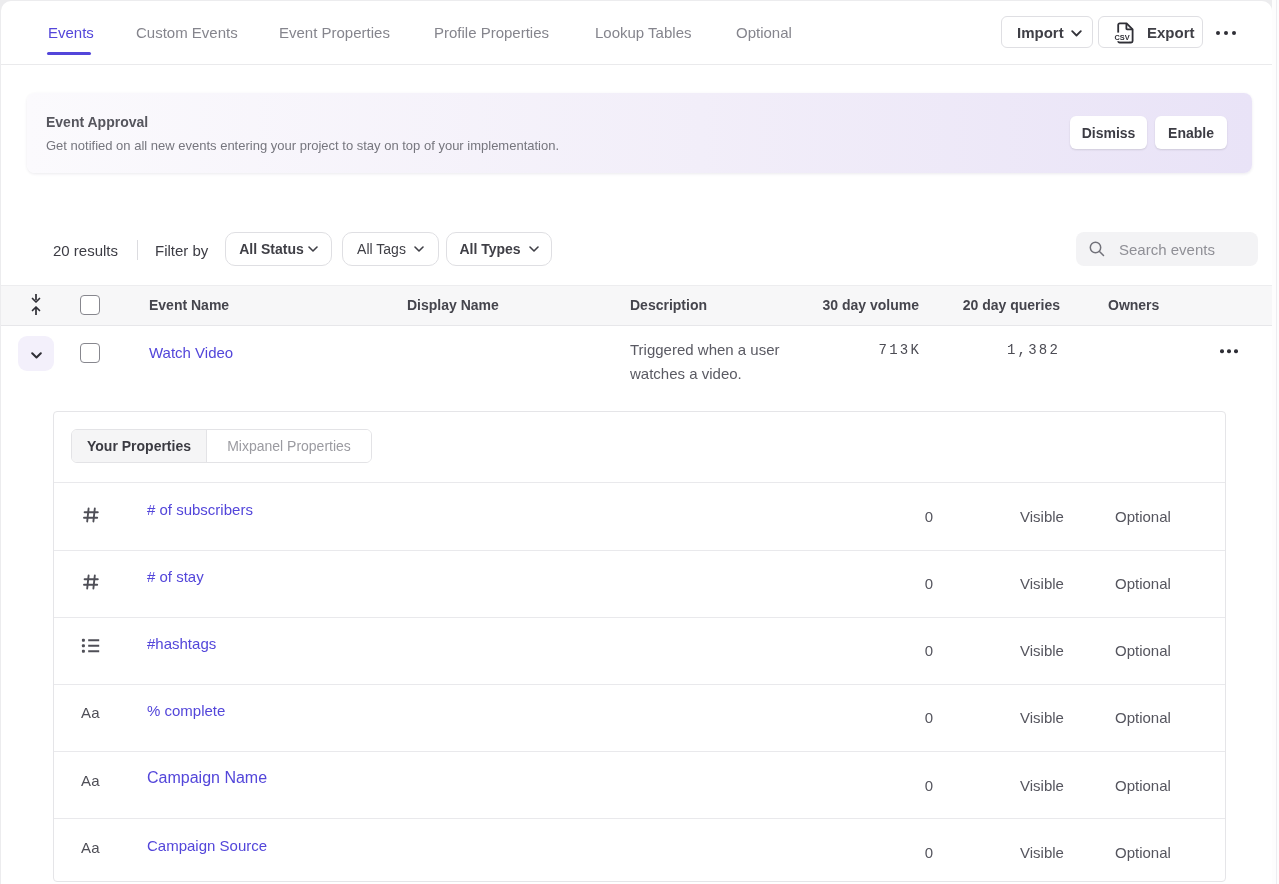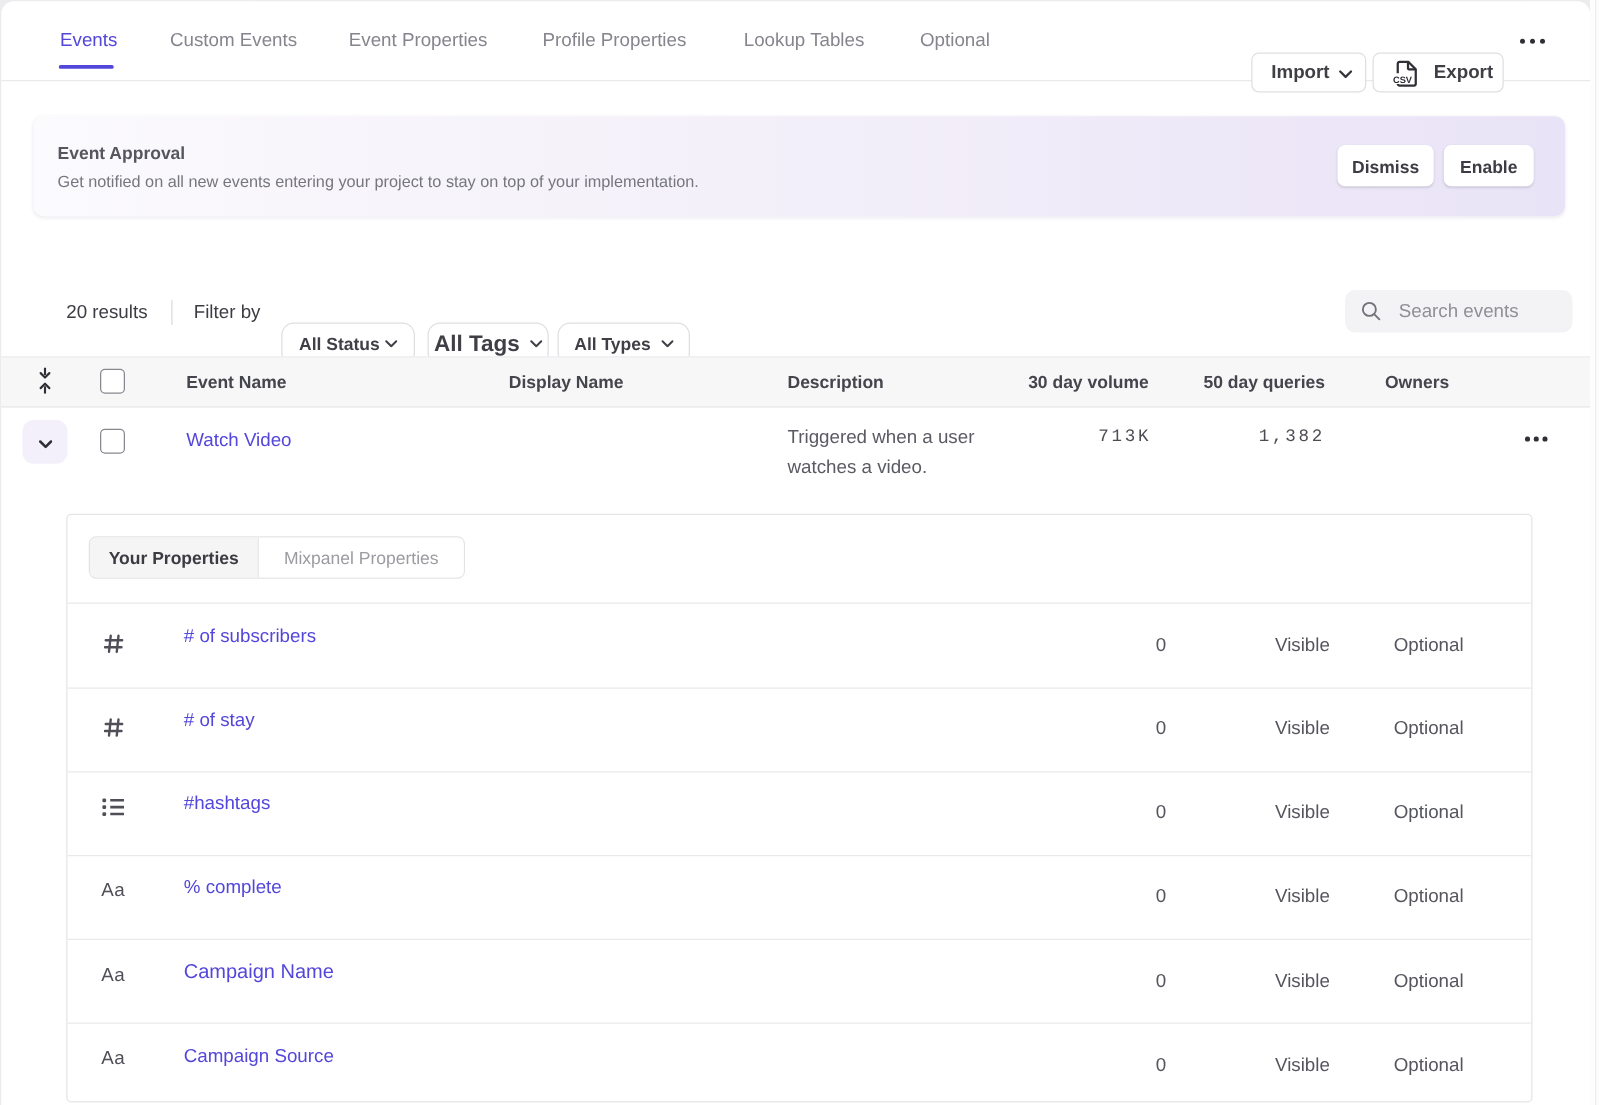--- a/index.html
+++ b/index.html
@@ -7,21 +7,21 @@
   body { background:#ececee; font-family:"Liberation Sans", sans-serif; }
   #card { position:absolute; left:1px; top:1px; width:1271px; height:883px;
           background:#fff; border-radius:10px 10px 0 0; }
   #gutter { position:absolute; right:0; top:0; width:7px; height:884px; background:#fdfdfd; }
   #gutterline { position:absolute; left:1276px; top:0; width:1px; height:884px; background:#ededf1; }
   .abs { position:absolute; }
   .vc { transform:translateY(-50%); }
   .navitem { font-size:15px; color:#85858d; font-weight:400; white-space:nowrap; }
   .btn { border:1px solid #dfdfe3; border-radius:6px; background:#fff;
          display:flex; align-items:center; justify-content:center;
-         font-size:15px; color:#3f3f46; font-weight:400;margin-top:26px; }
+         font-size:15px; color:#3f3f46; font-weight:400; }
   .purple { color:#5346da; }
   .hdrtxt { font-size:14px; font-weight:700; color:#45454d; }
   .rowline { position:absolute; left:0; width:100%; height:1px; background:#e9e9ec; }
 </style>
 </head>
 <body>
 <div id="card"></div>
 <div class="abs" style="left:1px; top:64px; width:1271px; height:1px; background:#eaeaec;"></div>
 <div id="gutter"></div>
 <div id="gutterline"></div>
@@ -93,21 +93,21 @@
 <div class="abs" style="left:155px; top:250px;">
     <span class="vc" style="display:block; font-size:15px; color:#3c3c44;">Filter by</span>
   </div>
 <div class="abs btn" style="left:225px; top:232px; width:107px; height:34px; border-radius:10px; gap:4px;">
   <span style="font-weight:700; font-size:14px;">All Status</span>
   <svg width="10" height="6" viewBox="0 0 10 6">
       <path d="M1 1l4 4 4-4" fill="none" stroke="#3f3f46" stroke-width="1.6" stroke-linecap="round" stroke-linejoin="round"></path>
     </svg>
 </div>
 <div class="abs btn" style="left:342px; top:232px; width:97px; height:34px; border-radius:10px; gap:8px;">
-  <span style="font-weight:700; font-size:18px;">All Tags</span>
+  <span style="font-weight:400; font-size:14px;">All Tags</span>
   <svg width="10" height="6" viewBox="0 0 10 6">
       <path d="M1 1l4 4 4-4" fill="none" stroke="#3f3f46" stroke-width="1.6" stroke-linecap="round" stroke-linejoin="round"></path>
     </svg>
 </div>
 <div class="abs btn" style="left:446px; top:232px; width:106px; height:34px; border-radius:10px; gap:8px;">
   <span style="font-weight:700; font-size:14px;">All Types</span>
   <svg width="10" height="6" viewBox="0 0 10 6">
       <path d="M1 1l4 4 4-4" fill="none" stroke="#3f3f46" stroke-width="1.6" stroke-linecap="round" stroke-linejoin="round"></path>
     </svg>
 </div>
@@ -133,21 +133,21 @@
 <div class="abs hdrtxt" style="left:407px; top:305px;">
     <span class="vc" style="display:block;">Display Name</span>
   </div>
 <div class="abs hdrtxt" style="left:630px; top:305px;">
     <span class="vc" style="display:block;">Description</span>
   </div>
 <div class="abs hdrtxt" style="left:822px; top:305px; width:97px; text-align:right;">
     <span class="vc" style="display:block;">30 day volume</span>
   </div>
 <div class="abs hdrtxt" style="left:960px; top:305px; width:100px; text-align:right;">
-    <span class="vc" style="display:block;">50 day queries</span>
+    <span class="vc" style="display:block;">20 day queries</span>
   </div>
 <div class="abs hdrtxt" style="left:1108px; top:305px;">
     <span class="vc" style="display:block;">Owners</span>
   </div>
 
 <div class="abs" style="left:18px; top:336px; width:36px; height:35px; background:#f3f0fb; border-radius:9px; display:flex; align-items:center; justify-content:center;">
   <svg style="margin-top:3px;" width="11" height="7" viewBox="0 0 11 7">
       <path d="M1.2 1.2l4.3 4.3 4.3-4.3" fill="none" stroke="#2e2e35" stroke-width="2" stroke-linecap="round" stroke-linejoin="round"></path>
     </svg>
 </div>

